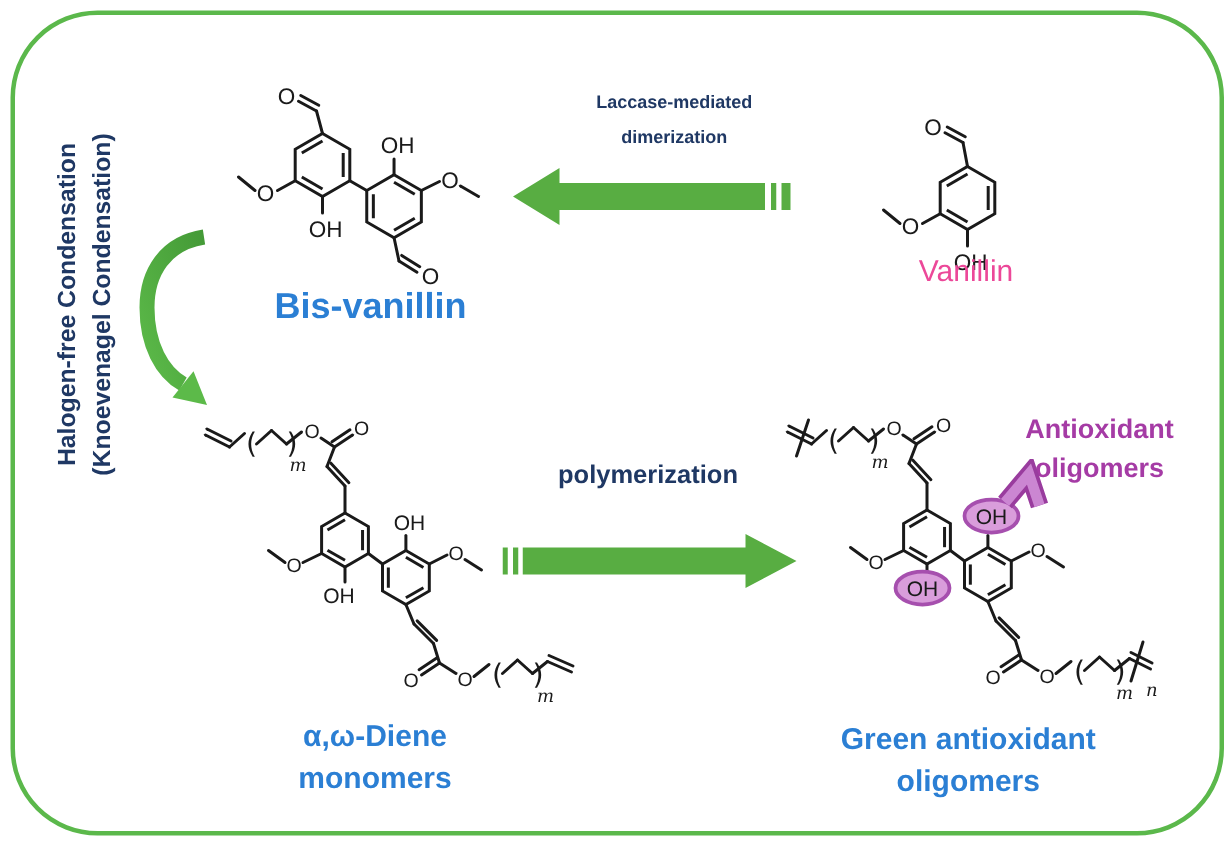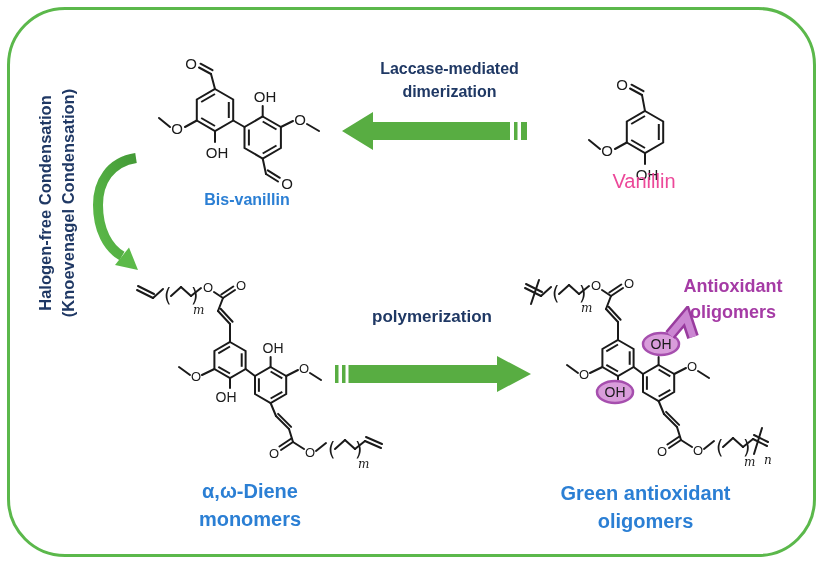--- a/index.html
+++ b/index.html
@@ -31,21 +31,21 @@
 
 <div id="stage">
 
   <div id="frame"></div>
 
   <div id="rotated-label">
     <div>Halogen-free Condensation</div>
     <div>(Knoevenagel Condensation)</div>
   </div>
 
-  <div class="abs lbl navy" style="left:352px;top:57px;width:195px;font-size:16px;line-height:23px;">
+  <div class="abs lbl navy" style="left:352px;top:57px;width:195px;font-size:12px;line-height:23px;">
     <div>Laccase-mediated</div>
     <div>dimerization</div>
   </div>
 
   <svg class="abs" style="left:342px;top:110px;" width="186" height="42" viewBox="0 0 186 42">
     <polygon class="garrow" points="0,21 31,2 31,12 168,12 168,30 31,30 31,40"></polygon>
     <rect class="garrow" x="172" y="12" width="3.5" height="18"></rect>
     <rect class="garrow" x="179" y="12" width="6" height="18"></rect>
   </svg>
 
@@ -112,21 +112,21 @@
       <text class="atom" x="150" y="77" font-size="15" text-anchor="middle">O</text>
       <line class="bond" x1="157" y1="76" x2="169" y2="83"></line>
     </g>
     <g>
       <line class="bond" x1="112.7" y1="110.5" x2="116" y2="126"></line>
       <line class="bond" x1="116" y1="126" x2="128" y2="133.5"></line>
       <line class="bond" x1="117.8" y1="122.3" x2="129.8" y2="129.8"></line>
       <text class="atom" x="137" y="141" font-size="15" text-anchor="middle">O</text>
     </g>
   </svg>
-  <div class="abs lbl blue" style="left:157px;top:191px;width:180px;font-size:16px;">Bis-vanillin</div>
+  <div class="abs lbl blue" style="left:157px;top:191px;width:180px;font-size:24px;">Bis-vanillin</div>
 
   <svg class="abs" style="left:90px;top:150px;" width="62" height="128" viewBox="0 0 62 128">
     <defs>
       <linearGradient id="arcGrad" x1="1" y1="0" x2="0" y2="1">
         <stop offset="0" stop-color="#449a37"></stop>
         <stop offset="1" stop-color="#5cba49"></stop>
       </linearGradient>
     </defs>
     <path d="M46,8 C20,12 8,32 8,55 C8,80 18,98 32,106" fill="none" stroke="url(#arcGrad)" stroke-width="10" stroke-linecap="butt"></path>
     <polygon points="25,115 39,97.5 48,120" fill="#5cba49"></polygon>

